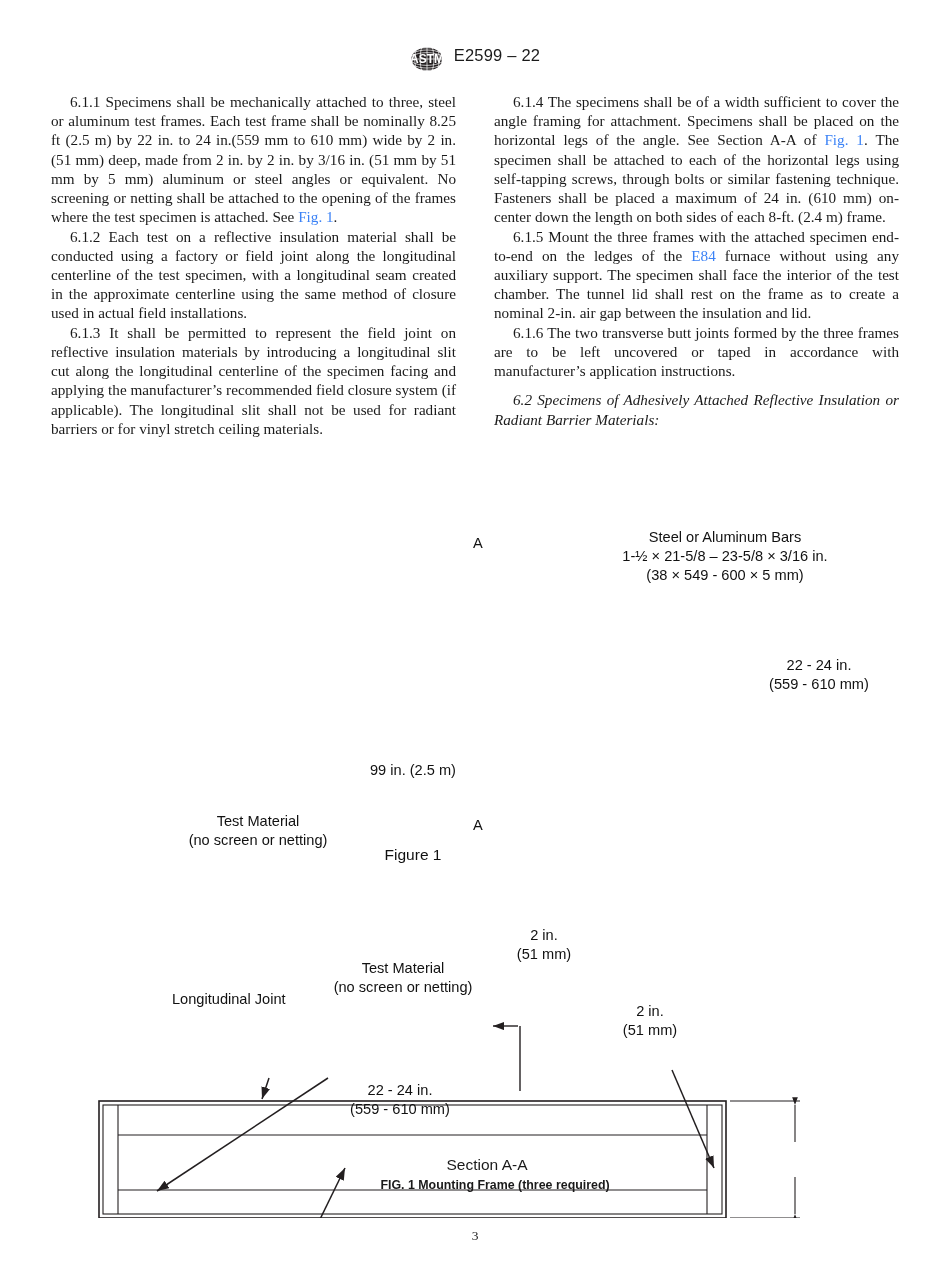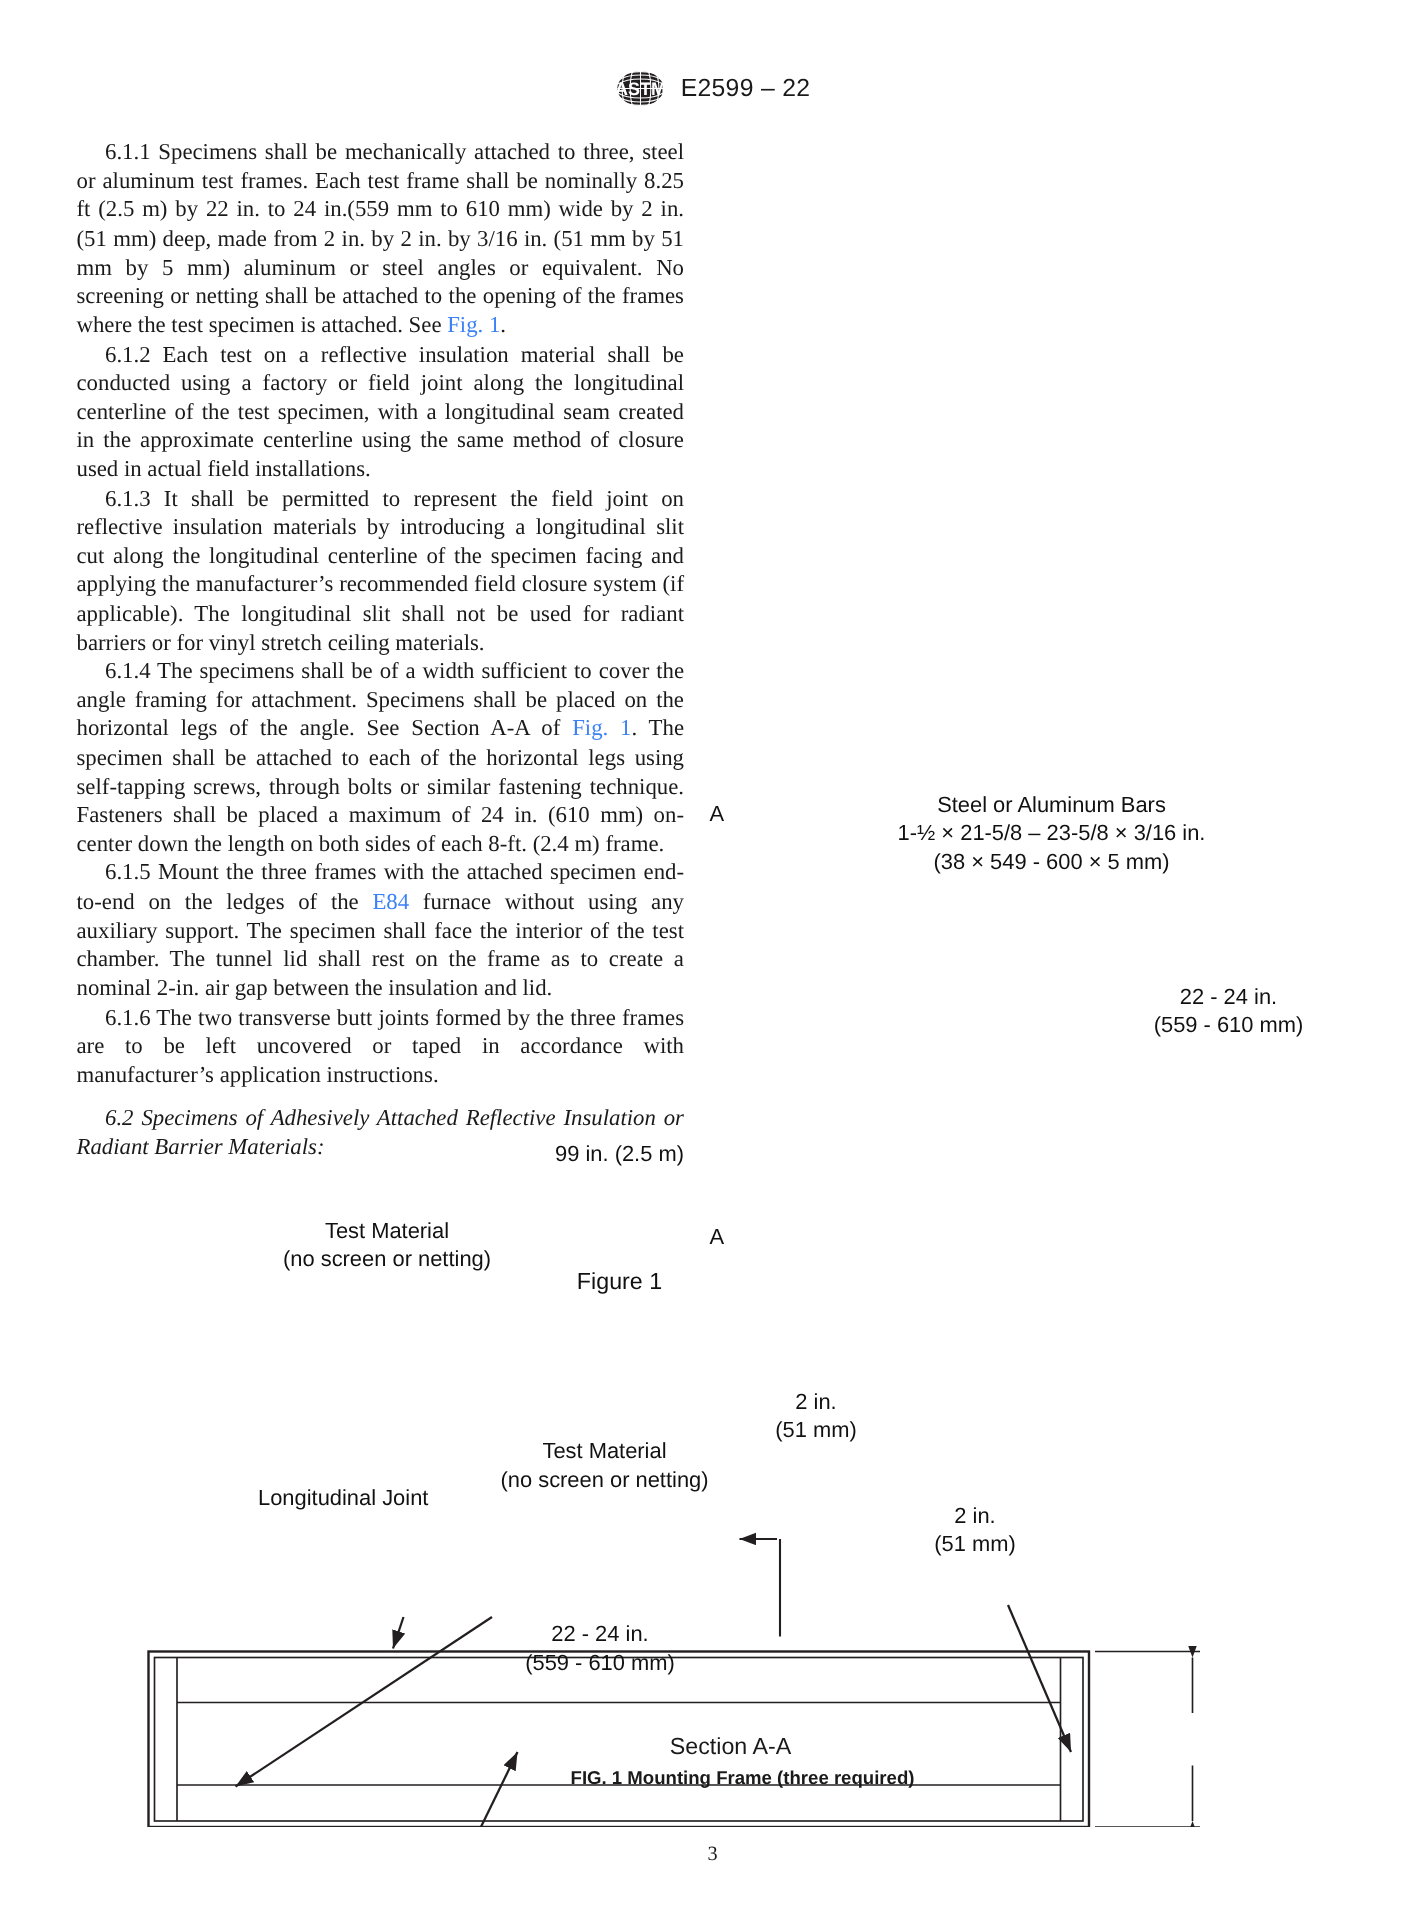--- a/index.html
+++ b/index.html
@@ -7,33 +7,33 @@
     width:950px; height:1272px;
     position:relative;
     font-family:"Liberation Serif", serif;
     color:#1a1a1a;
     overflow:hidden;
   }
 
   
   #page-header {
     position:absolute; top:46px; left:0; width:950px;
-    display:flex; align-items:center; justify-content:center; gap:10px;
+    display:flex; align-items:flex-start; justify-content:center; gap:10px;
   }
   #astm-logo { width:34px; height:26px; display:block; }
   #std-designation {
     font-family:"Liberation Sans", sans-serif;
     font-size:16.5px; font-weight:normal; letter-spacing:.2px;
   }
 
   
   #body-columns {
     position:absolute; top:92px; left:51px;
     width:848px;
-    display:flex; flex-direction:column;
+    display:flex; gap:38px;
   }
   .text-column { width:405px; }
   .para {
     margin:0 0 0 0;
     text-indent:19px;
     text-align:justify;
     font-size:15.2px;
     line-height:1.265;
     hyphens:manual;
   }
@@ -206,21 +206,21 @@
       <line x1="569" y1="1105" x2="450" y2="1105" marker-start="url(#arrowS)"></line>
     </g>
 
     <g stroke="#231f20" stroke-width="1.5" fill="none">
       <line x1="250" y1="996" x2="400" y2="1036" marker-end="url(#arrow)"></line>
       <line x1="412" y1="1000" x2="446" y2="1032" marker-end="url(#arrow)"></line>
     </g>
   </svg>
 
 
-  <div class="fig-label ctr" style="left: 556px; top: 50px; width: 290px; white-space: pre-line;">Steel or Aluminum Bars
+  <div class="fig-label ctr" style="left: 580px; top: 50px; width: 290px; white-space: pre-line;">Steel or Aluminum Bars
 1-½ × 21-5/8 – 23-5/8 × 3/16 in.
 (38 × 549 - 600 × 5 mm)</div>
 
   <div class="fig-label ctr" style="left: 730px; top: 178px; width: 178px; white-space: pre-line;">22 - 24 in.
 (559 - 610 mm)</div>
 
   <div class="fig-label ctr" style="left: 343px; top: 283px; width: 140px; white-space: pre-line;">99 in. (2.5 m)</div>
 
   <div class="fig-label ctr" style="left: 158px; top: 334px; width: 200px; white-space: pre-line;">Test Material
 (no screen or netting)</div>

